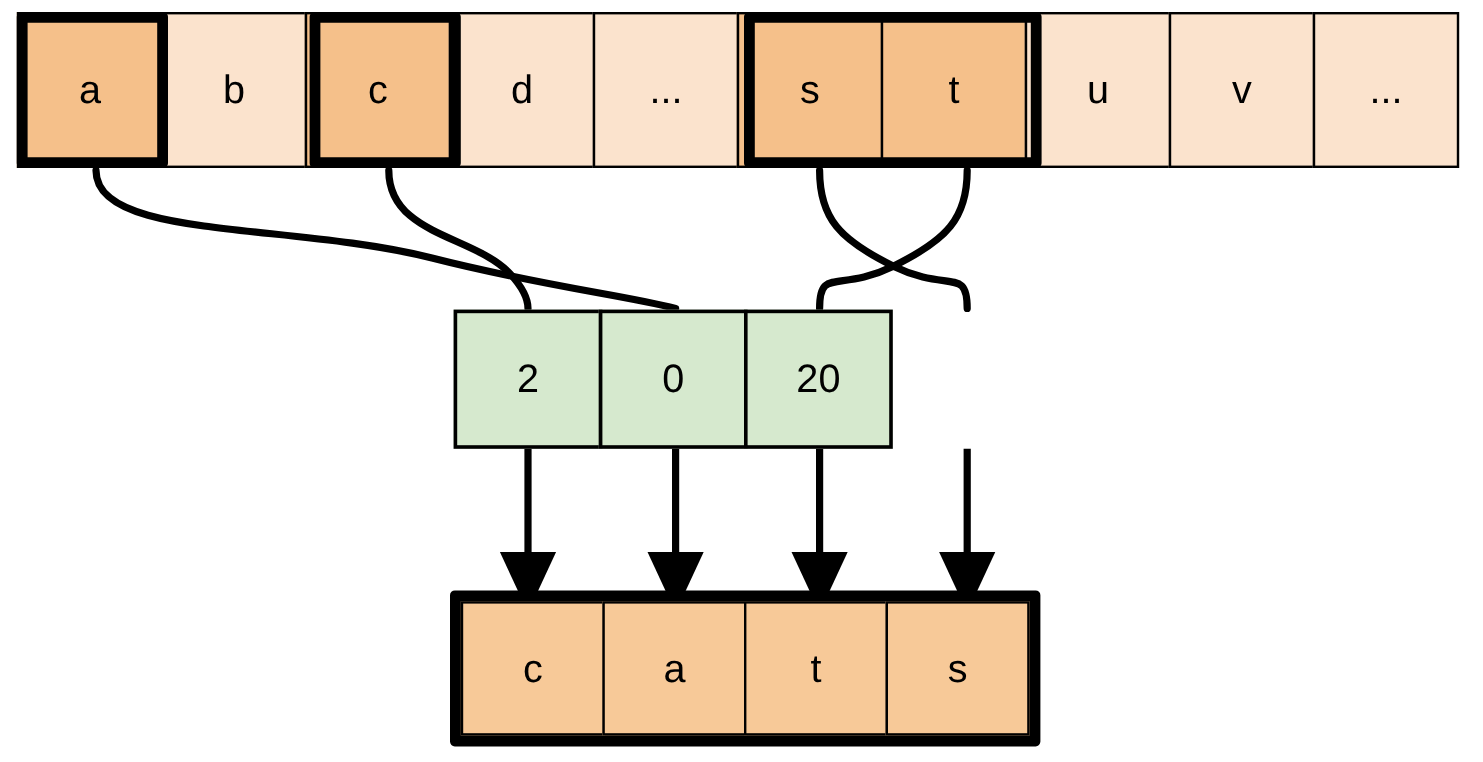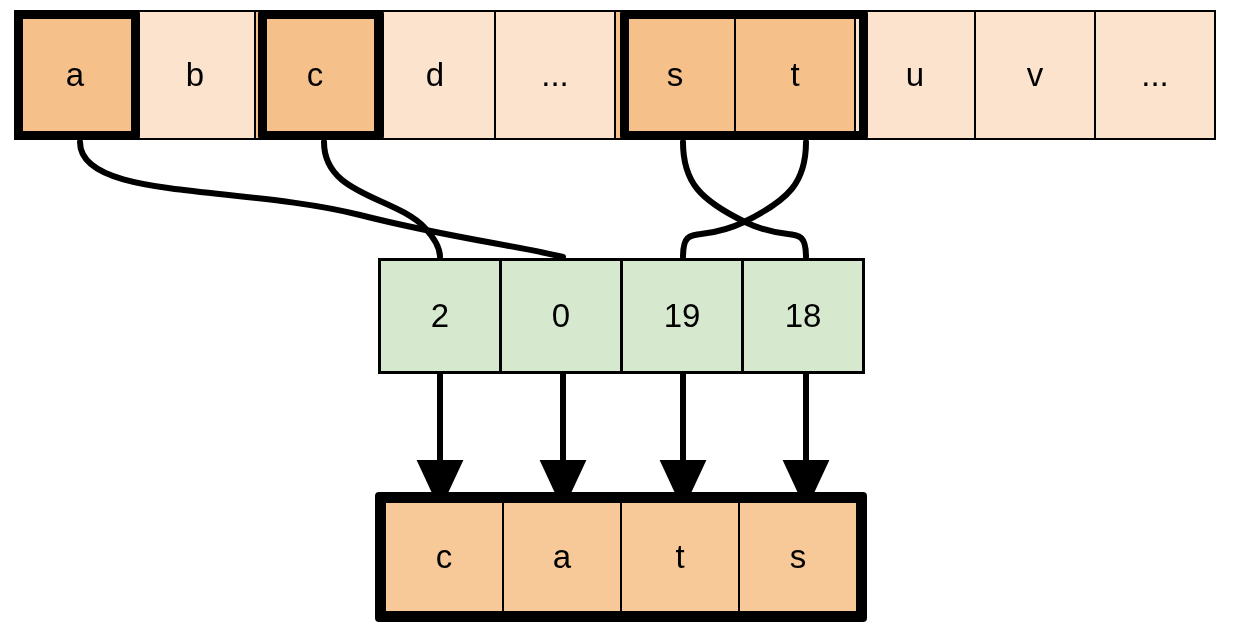--- a/index.html
+++ b/index.html
@@ -176,24 +176,21 @@
   <div class="sel-frame" style="left:620px; top:10px; width:248px; height:130px;"></div>
 
   <div class="row" id="index-row">
     <div class="index-cell">
       <span>2</span>
     </div>
     <div class="index-cell">
       <span>0</span>
     </div>
     <div class="index-cell">
-      <span>19</span>
-    </div>
-    <div class="index-cell">
-      <span>18</span>
+      <span>20</span>
     </div>
   </div>
 
   <div class="row" id="output-row">
     <div class="out-cell">
       <span>c</span>
     </div>
     <div class="out-cell">
       <span>a</span>
     </div>

